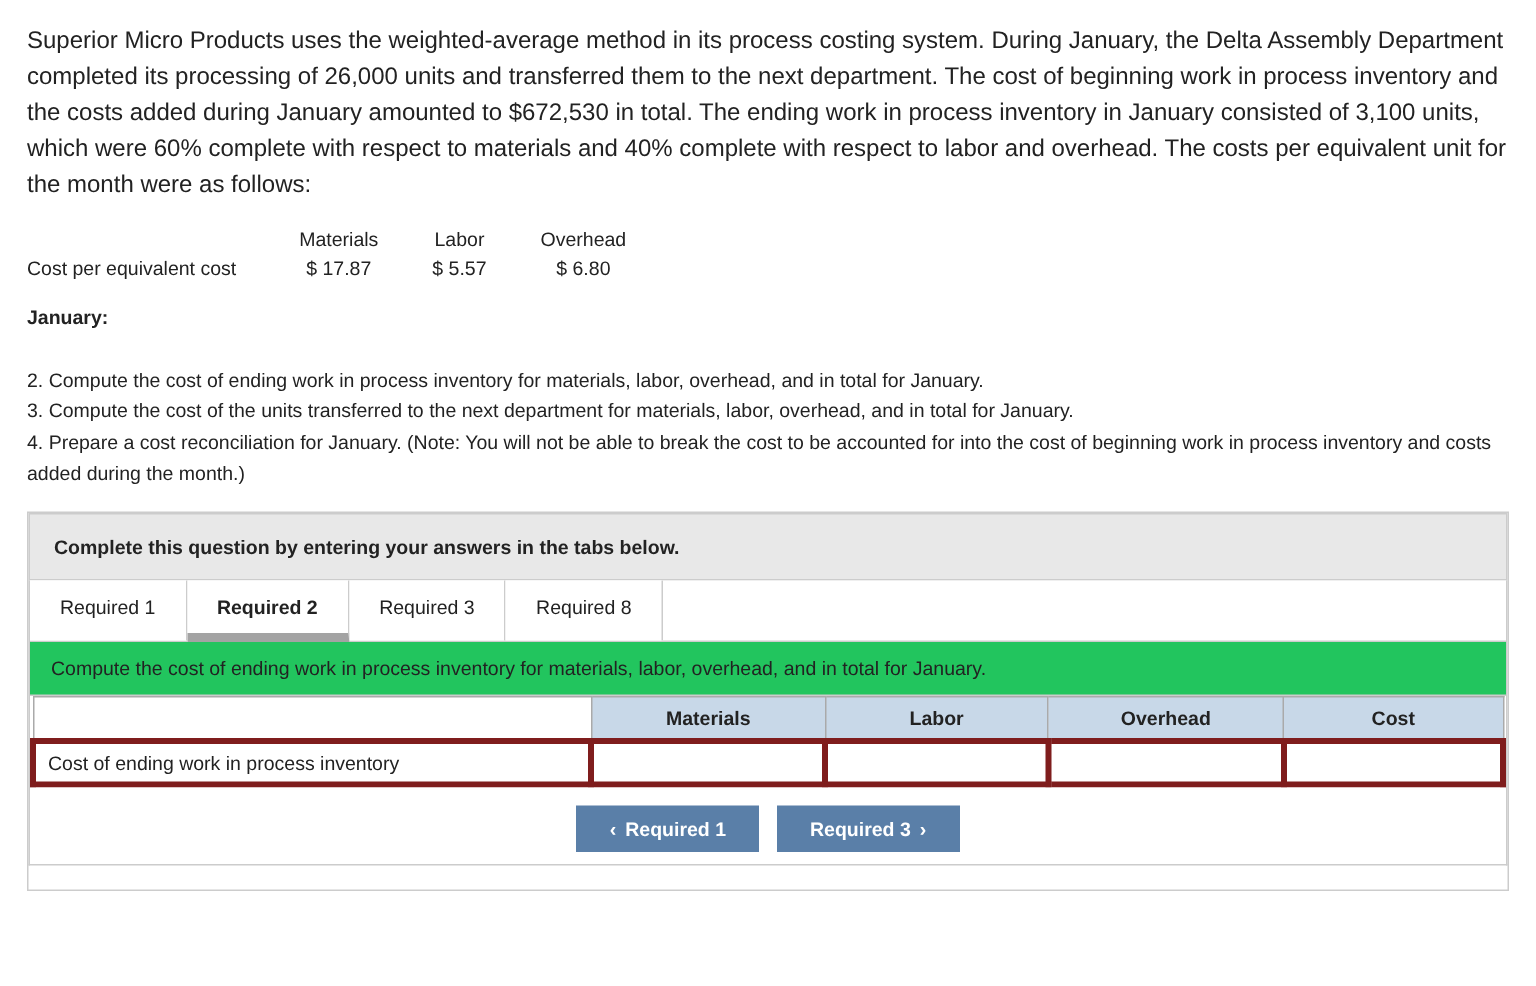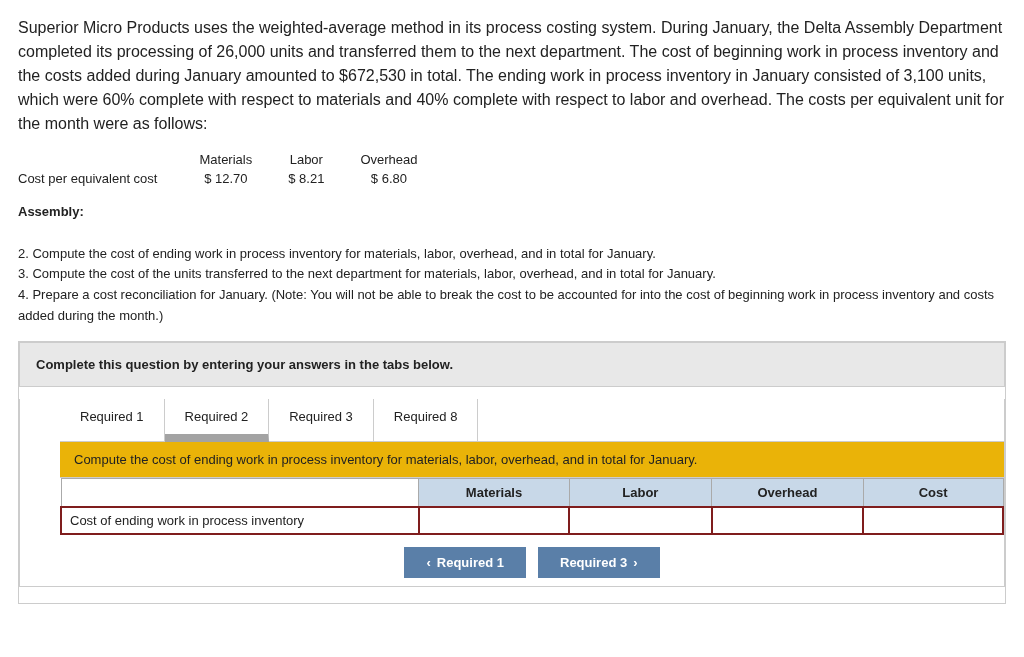--- a/index.html
+++ b/index.html
@@ -41,75 +41,74 @@
       font-size: 13px;
       line-height: 1.6;
     }
     .required-section .req-title {
       font-weight: bold;
     }
     .complete-box {
       background: #e8e8e8;
       border: 1px solid #ccc;
       padding: 14px 16px;
-      margin-bottom: 12px;
+      margin-bottom: 0;
       font-weight: bold;
       font-size: 13px;
     }
     .tabs-container {
       border: 1px solid #ccc;
       border-top: none;
       margin-bottom: 16px;
-      padding-left: 40px;
     }
     .tabs-row {
       display: flex;
       border-bottom: 1px solid #ccc;
       background: #fff;
       padding: 0;
     }
     .tab {
       padding: 10px 20px;
       border-right: 1px solid #ccc;
       cursor: pointer;
       font-size: 13px;
       background: #fff;
       user-select: none;
     }
     .tab.active {
-      border-bottom: 8px solid #a3a3a3;
+      border-bottom: 6px solid #a3a3a3;
       margin-bottom: -1px;
-      font-weight: normal;
+      font-weight: bold;
     }
     .tab:first-child {
       border-left: none;
     }
     .tab-content {
       padding: 0;
     }
     .tab-description {
       padding: 10px 14px;
       font-size: 13px;
-      background: #eab308;
+      background: #22c55e;
       border-bottom: 1px solid #ccc;
     }
     .data-table {
       width: 100%;
       border-collapse: collapse;
     }
     .data-table th {
       background: #c8d8e8;
       border: 1px solid #aaa;
       padding: 6px 10px;
       font-weight: bold;
       font-size: 13px;
       text-align: center;
     }
     .data-table td {
-      border: 2px solid #7f1d1d;
+      border: 4px solid #7f1d1d;
       padding: 5px 8px;
       font-size: 13px;
     }
     .data-table td.label-cell {
       text-align: left;
       background: #fff;
     }
     .data-table td.input-cell {
       background: #fff;
       padding: 0;
@@ -156,29 +155,29 @@
 <table class="cost-table">
   <tbody>
       <tr class="header-row">
     <td></td>
     <td>Materials</td>
     <td>Labor</td>
     <td>Overhead</td>
   </tr>
   <tr>
     <td>Cost per equivalent cost</td>
-    <td>$ 12.70</td>
-    <td>$ 8.21</td>
+    <td>$ 17.87</td>
+    <td>$ 5.57</td>
     <td>$ 6.80</td>
   </tr>
 </tbody>
   </table>
 
 <div class="required-section">
-  <span class="req-title">Assembly:</span><br>
+  <span class="req-title">January:</span><br>
   <br>
   <span>2. Compute the cost of ending work in process inventory for materials, labor, overhead, and in total for January.</span><br>
   <span>3. Compute the cost of the units transferred to the next department for materials, labor, overhead, and in total for January.</span><br>
   <span>4. Prepare a cost reconciliation for January. (Note: You will not be able to break the cost to be accounted for into the cost of beginning work in process inventory and costs added during the month.)</span>
 </div>
 
 <div class="outer-border">
   <div class="complete-box">
     <span>Complete this question by entering your answers in the tabs below.</span>
   </div>

